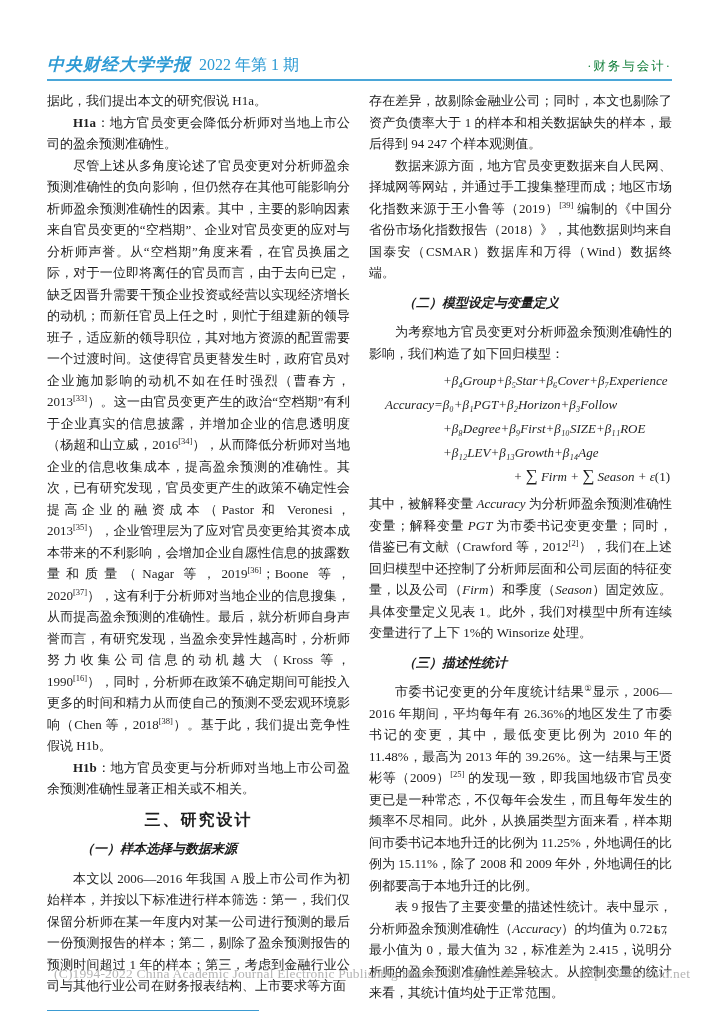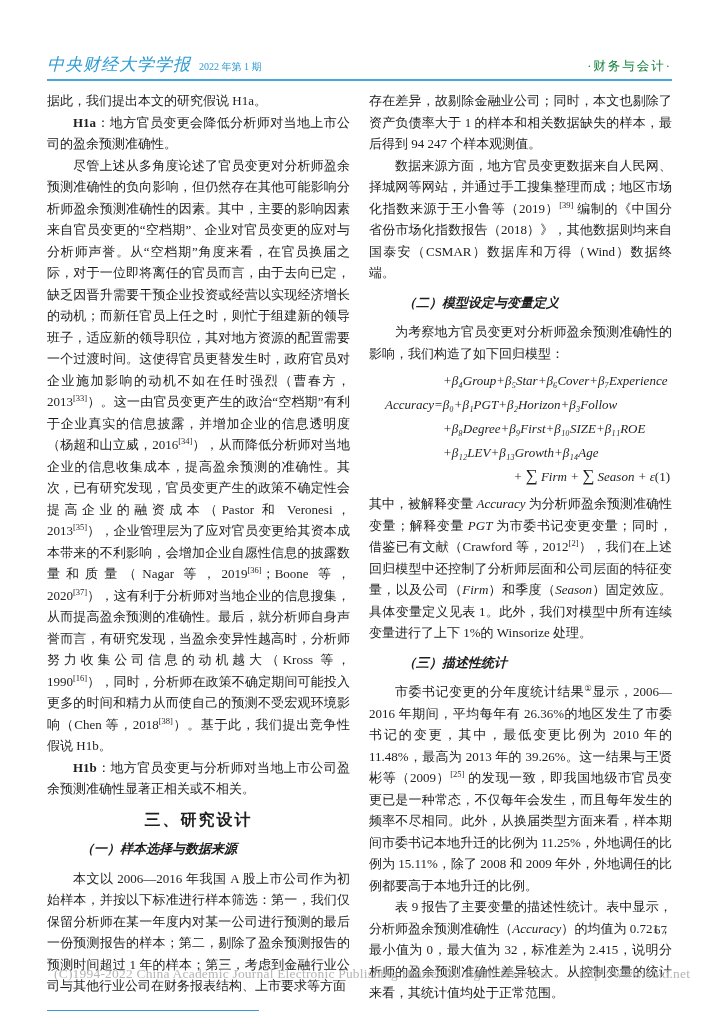--- a/index.html
+++ b/index.html
@@ -1,22 +1,22 @@
 <!DOCTYPE html>
 <html><head>
 <meta charset="utf-8">
 <style>
   html,body{margin:0;padding:0;background:#ffffff;}
   .page{position:relative;width:719px;height:1020px;background:#ffffff;overflow:hidden;
         font-family:"Liberation Serif","DejaVu Serif",serif;color:#1d1d1d;}
   
   .header{position:absolute;top:53px;left:47px;right:47px;display:flex;
           justify-content:space-between;align-items:baseline;}
-  .journal-logo{font-weight:normal;font-style:italic;font-size:17px;color:#2d9ad4;letter-spacing:1px;}
-  .issue{font-size:10px;color:#2d9ad4;margin-left:8px;}
+  .journal-logo{font-weight:bold;font-style:italic;font-size:17px;color:#2d9ad4;letter-spacing:1px;}
+  .issue{font-size:16px;color:#2d9ad4;margin-left:8px;}
   .section-label{font-size:12.5px;color:#15803d;letter-spacing:2px;}
   .header-rule{position:absolute;top:79px;left:47px;right:47px;height:2px;background:#4aa6d8;}
   
   .content{position:absolute;top:90px;left:47px;right:47px;display:flex;gap:19px;}
   .col{width:303px;font-size:13px;line-height:21.5px;text-align:justify;}
   .body-p{margin:0;}
   .indent{text-indent:2em;}
   sup{font-size:8.5px;line-height:0;vertical-align:super;}
   .seg-b{font-weight:bold;}
   .seg-i{font-style:italic;}

